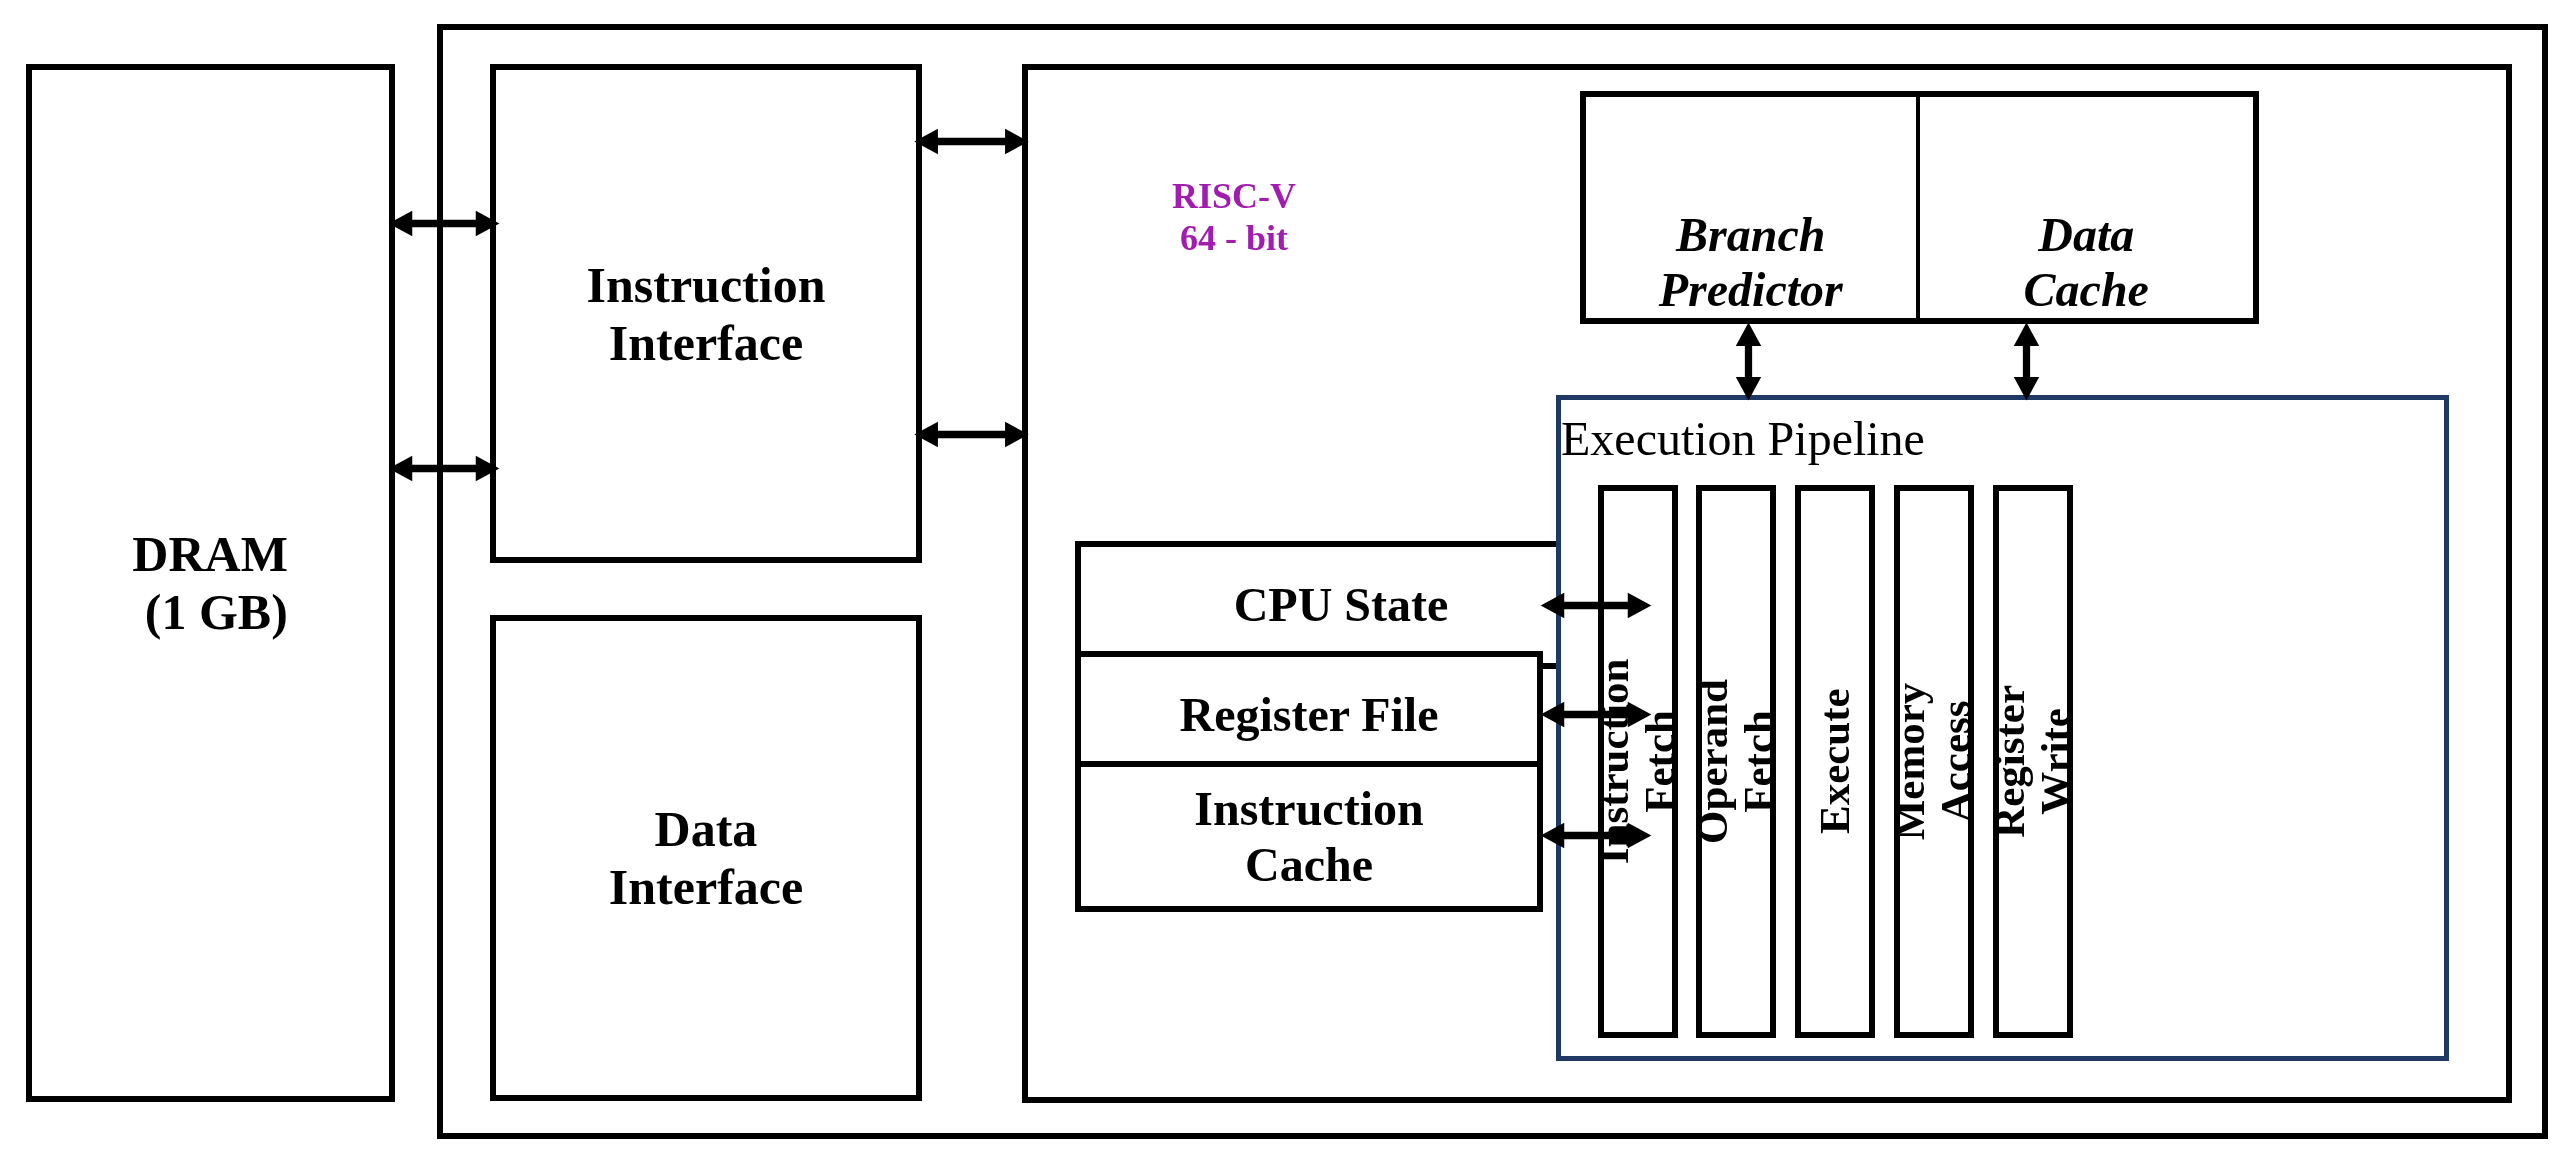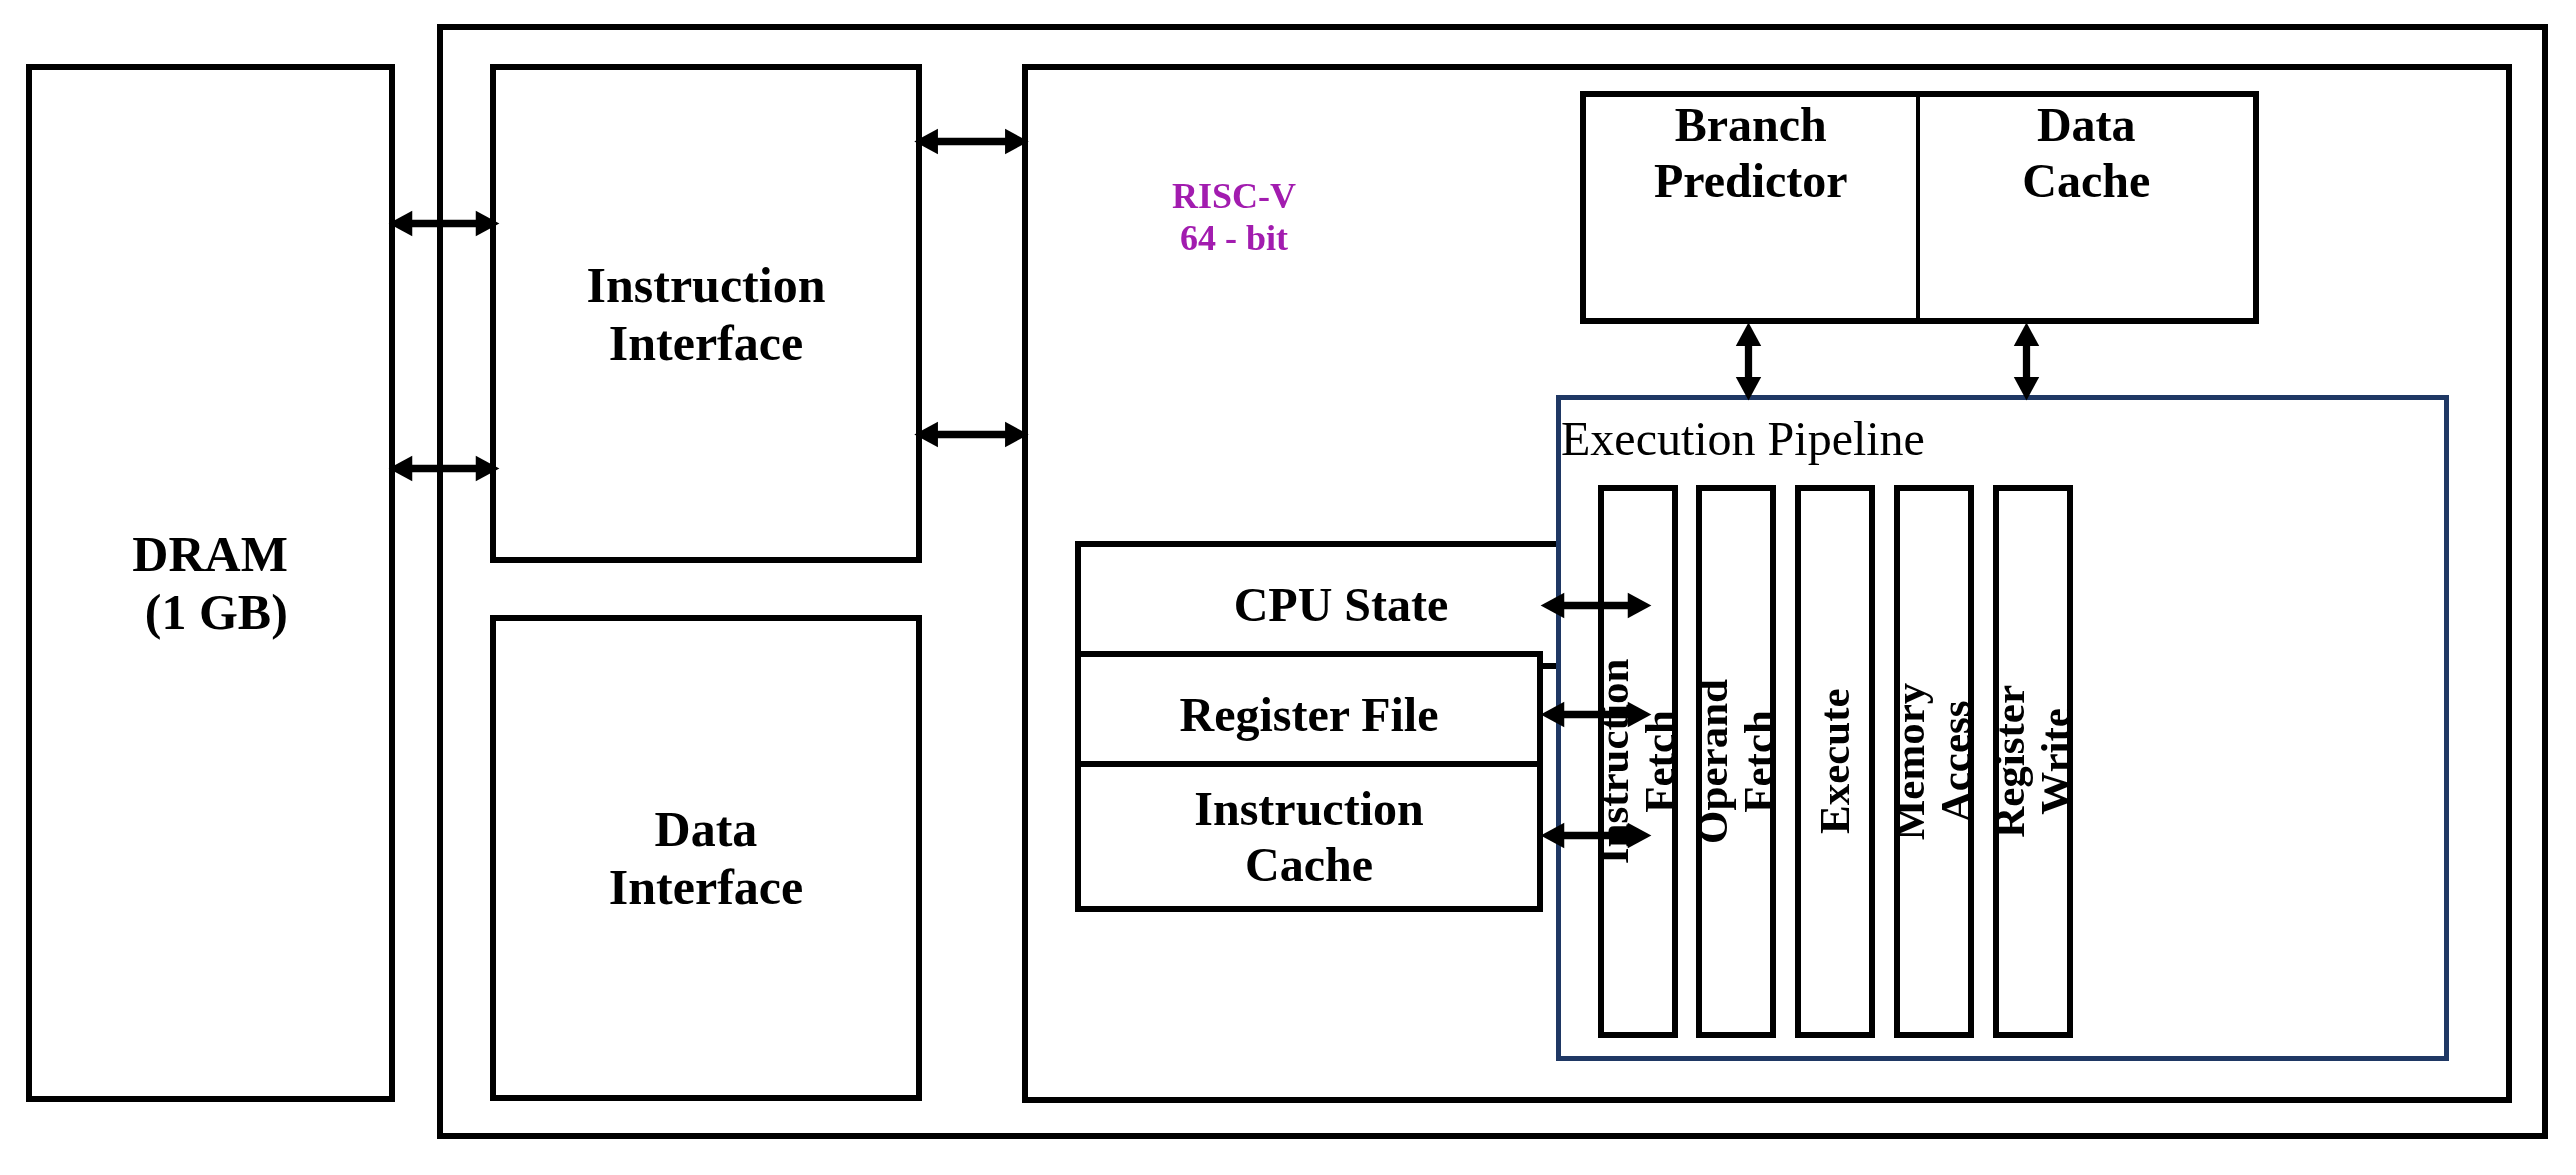--- a/index.html
+++ b/index.html
@@ -103,24 +103,25 @@
     width: 679px;
     height: 233px;
     box-sizing: border-box;
     border: 6.4px solid #000000;
     background: #ffffff;
     display: flex;
   }
   #predictor-cache-group .half {
     flex: 1 1 50%;
     display: flex;
-    align-items: flex-start;
+    align-items: flex-end;
     justify-content: center;
     text-align: center;
     box-sizing: border-box;
+    font-style: italic;
   }
   #branch-predictor-cell { border-right: 4.6px solid #000000; }
   #predictor-cache-group .box-label { font-size: 48px; }
 
   
   #execution-pipeline-box {
     position: absolute;
     left: 1556px;
     top: 395px;
     width: 893px;

